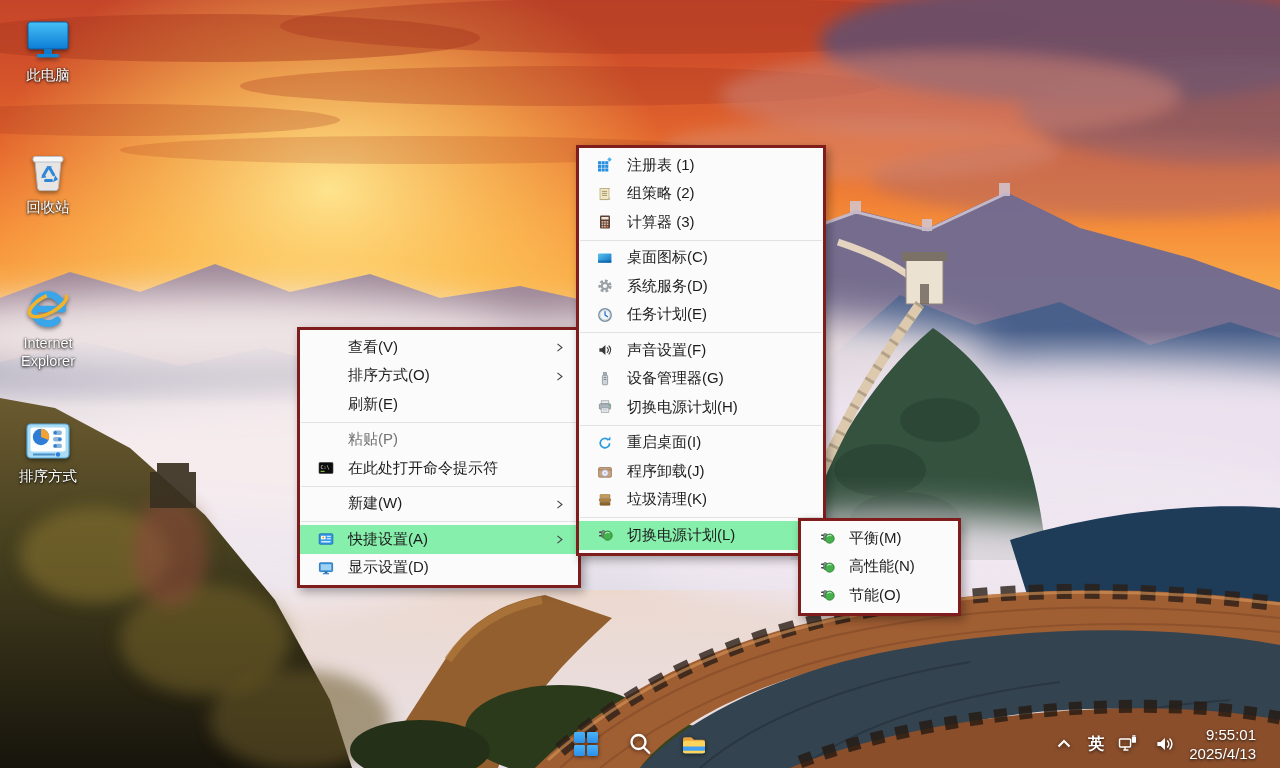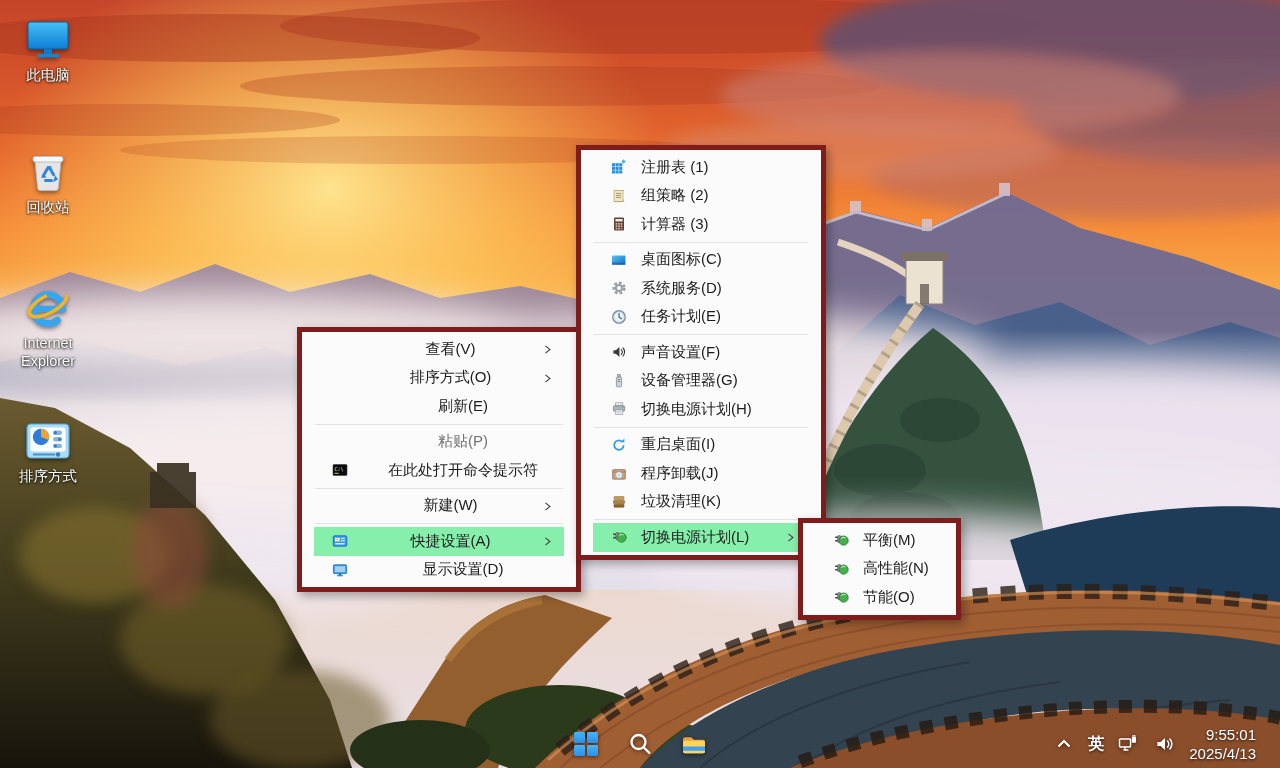--- a/index.html
+++ b/index.html
@@ -10,23 +10,23 @@
 
   
   .icon-col { position:absolute; left:2px; top:4px; width:92px; height:100%; }
   .desk-icon { position:absolute; left:0; width:92px; text-align:center; cursor:default; }
   .desk-icon .di-img { width:48px; height:48px; margin:0 auto; filter:drop-shadow(0 2px 2px rgba(0,0,0,.45)); }
   .desk-icon .di-img svg { width:48px; height:48px; }
   .desk-icon .di-label { margin-top:3px; font-size:14.5px; color:#fff; line-height:1.22;
       text-shadow:0 1px 3px rgba(0,0,0,.95), 0 0 2px rgba(0,0,0,.8); }
 
   
-  .menu { position:absolute; background:#fbfbfb; border:5px solid #7f1d1d;
-      box-shadow:3px 4px 9px rgba(0,0,0,.32); padding:3px 12px; font-size:15px; color:#1c1c1c; }
-  .menu-main  { left:297px; top:327px; width:284px; z-index:10;text-align:center; }
+  .menu { position:absolute; background:#fbfbfb; border:3px solid #7f1d1d;
+      box-shadow:3px 4px 9px rgba(0,0,0,.32); padding:3px 0; font-size:15px; color:#1c1c1c; }
+  .menu-main  { left:297px; top:327px; width:284px; z-index:10; }
   .menu-quick { left:576px; top:145px; width:250px; z-index:11; }
   .menu-power { left:798px; top:518px; width:163px; z-index:12; }
   .menu-item { height:28.5px; display:flex; align-items:center; position:relative; white-space:nowrap; }
   .menu-item.highlight { background:#86efac; }
   .menu-item .mi-icon { width:16px; height:16px; margin:0 14px 0 18px; flex:none; }
   .menu-item .mi-icon svg { width:16px; height:16px; display:block; }
   .menu-item .mi-label { flex:1; }
   .menu-item.disabled .mi-label { color:#737373; }
   .menu-item .mi-arrow { width:16px; height:16px; margin-right:9px; flex:none; }
   .menu-item .mi-arrow svg { width:13px; height:13px; margin-top:2px; }

